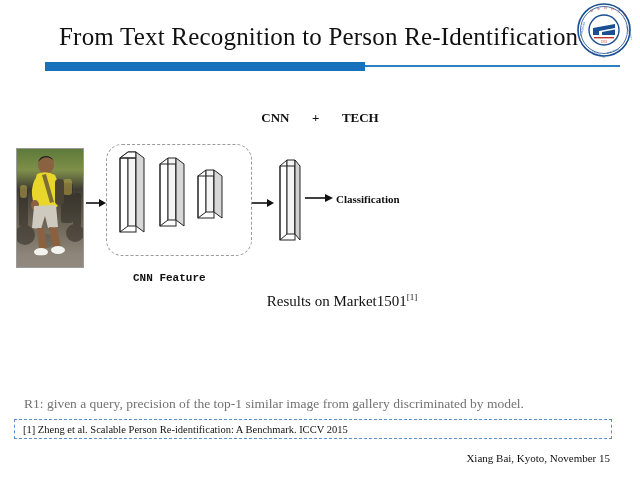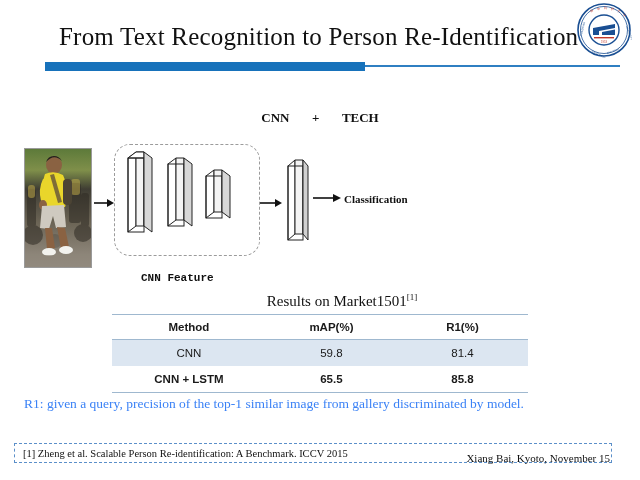--- a/index.html
+++ b/index.html
@@ -82,21 +82,21 @@
     font-size: 13px;
     color: #111;
   }
   #arch-subheading span { display: inline-block; }
   .sub-gap-a { width: 16px; }
   .sub-gap-b { width: 16px; }
 
   
   #arch-diagram {
     position: absolute;
-    left: 8px;
+    left: 0;
     top: 140px;
     width: 548px;
     height: 145px;
   }
   #person-image {
     position: absolute;
     left: 16px;
     top: 8px;
     width: 66px;
     height: 118px;
@@ -195,33 +195,32 @@
   #results-table col.c-map    { width: 31.5%; }
   #results-table col.c-r1     { width: 31.5%; }
 
   
   #r1-note {
     position: absolute;
     left: 24px;
     top: 396px;
     font-family: "Liberation Serif", serif;
     font-size: 13.5px;
-    color: #3b82f6;
+    color: #737373;
     white-space: nowrap;
   }
   #reference-box {
     position: absolute;
     left: 14px;
     top: 419px;
     width: 596px;
     height: 18px;
     border: 1px dashed #5b8fc9;
     display: flex;
     align-items: center;
-    margin-top: 24px;
   }
   #reference-text {
     font-family: "Liberation Serif", serif;
     font-size: 10.5px;
     color: #111;
     padding-left: 8px;
     white-space: nowrap;
   }
   #byline {
     position: absolute;
@@ -375,46 +374,20 @@
 
     <div id="classification-label">Classification</div>
 
     <div id="cnn-feature-label">CNN Feature</div>
   </div>
 
   <div id="results-caption">
     <span>Results on Market1501</span><sup>[1]</sup>
   </div>
 
-  <table id="results-table">
-    <colgroup>
-      <col class="c-method">
-        <col class="c-map">
-        <col class="c-r1">
-    </colgroup>
-    <thead>
-      <tr>
-        <th>Method</th>
-        <th>mAP(%)</th>
-        <th>R1(%)</th>
-      </tr>
-    </thead>
-    <tbody>
-      <tr class="row-alt">
-        <td>CNN</td>
-        <td>59.8</td>
-        <td>81.4</td>
-      </tr>
-      <tr class="row-last">
-        <td>CNN + LSTM</td>
-        <td class="val-hi">65.5</td>
-        <td class="val-hi">85.8</td>
-      </tr>
-    </tbody>
-  </table>
 
   <div id="r1-note">R1: given a query,  precision of the top-1 similar image from gallery discriminated by model.</div>
 
   <div id="reference-box">
     <span id="reference-text">[1] Zheng et al. Scalable Person Re-identification: A Benchmark. ICCV 2015</span>
   </div>
 
   <div id="byline">Xiang Bai, Kyoto, November 15</div>
 
 </div>

